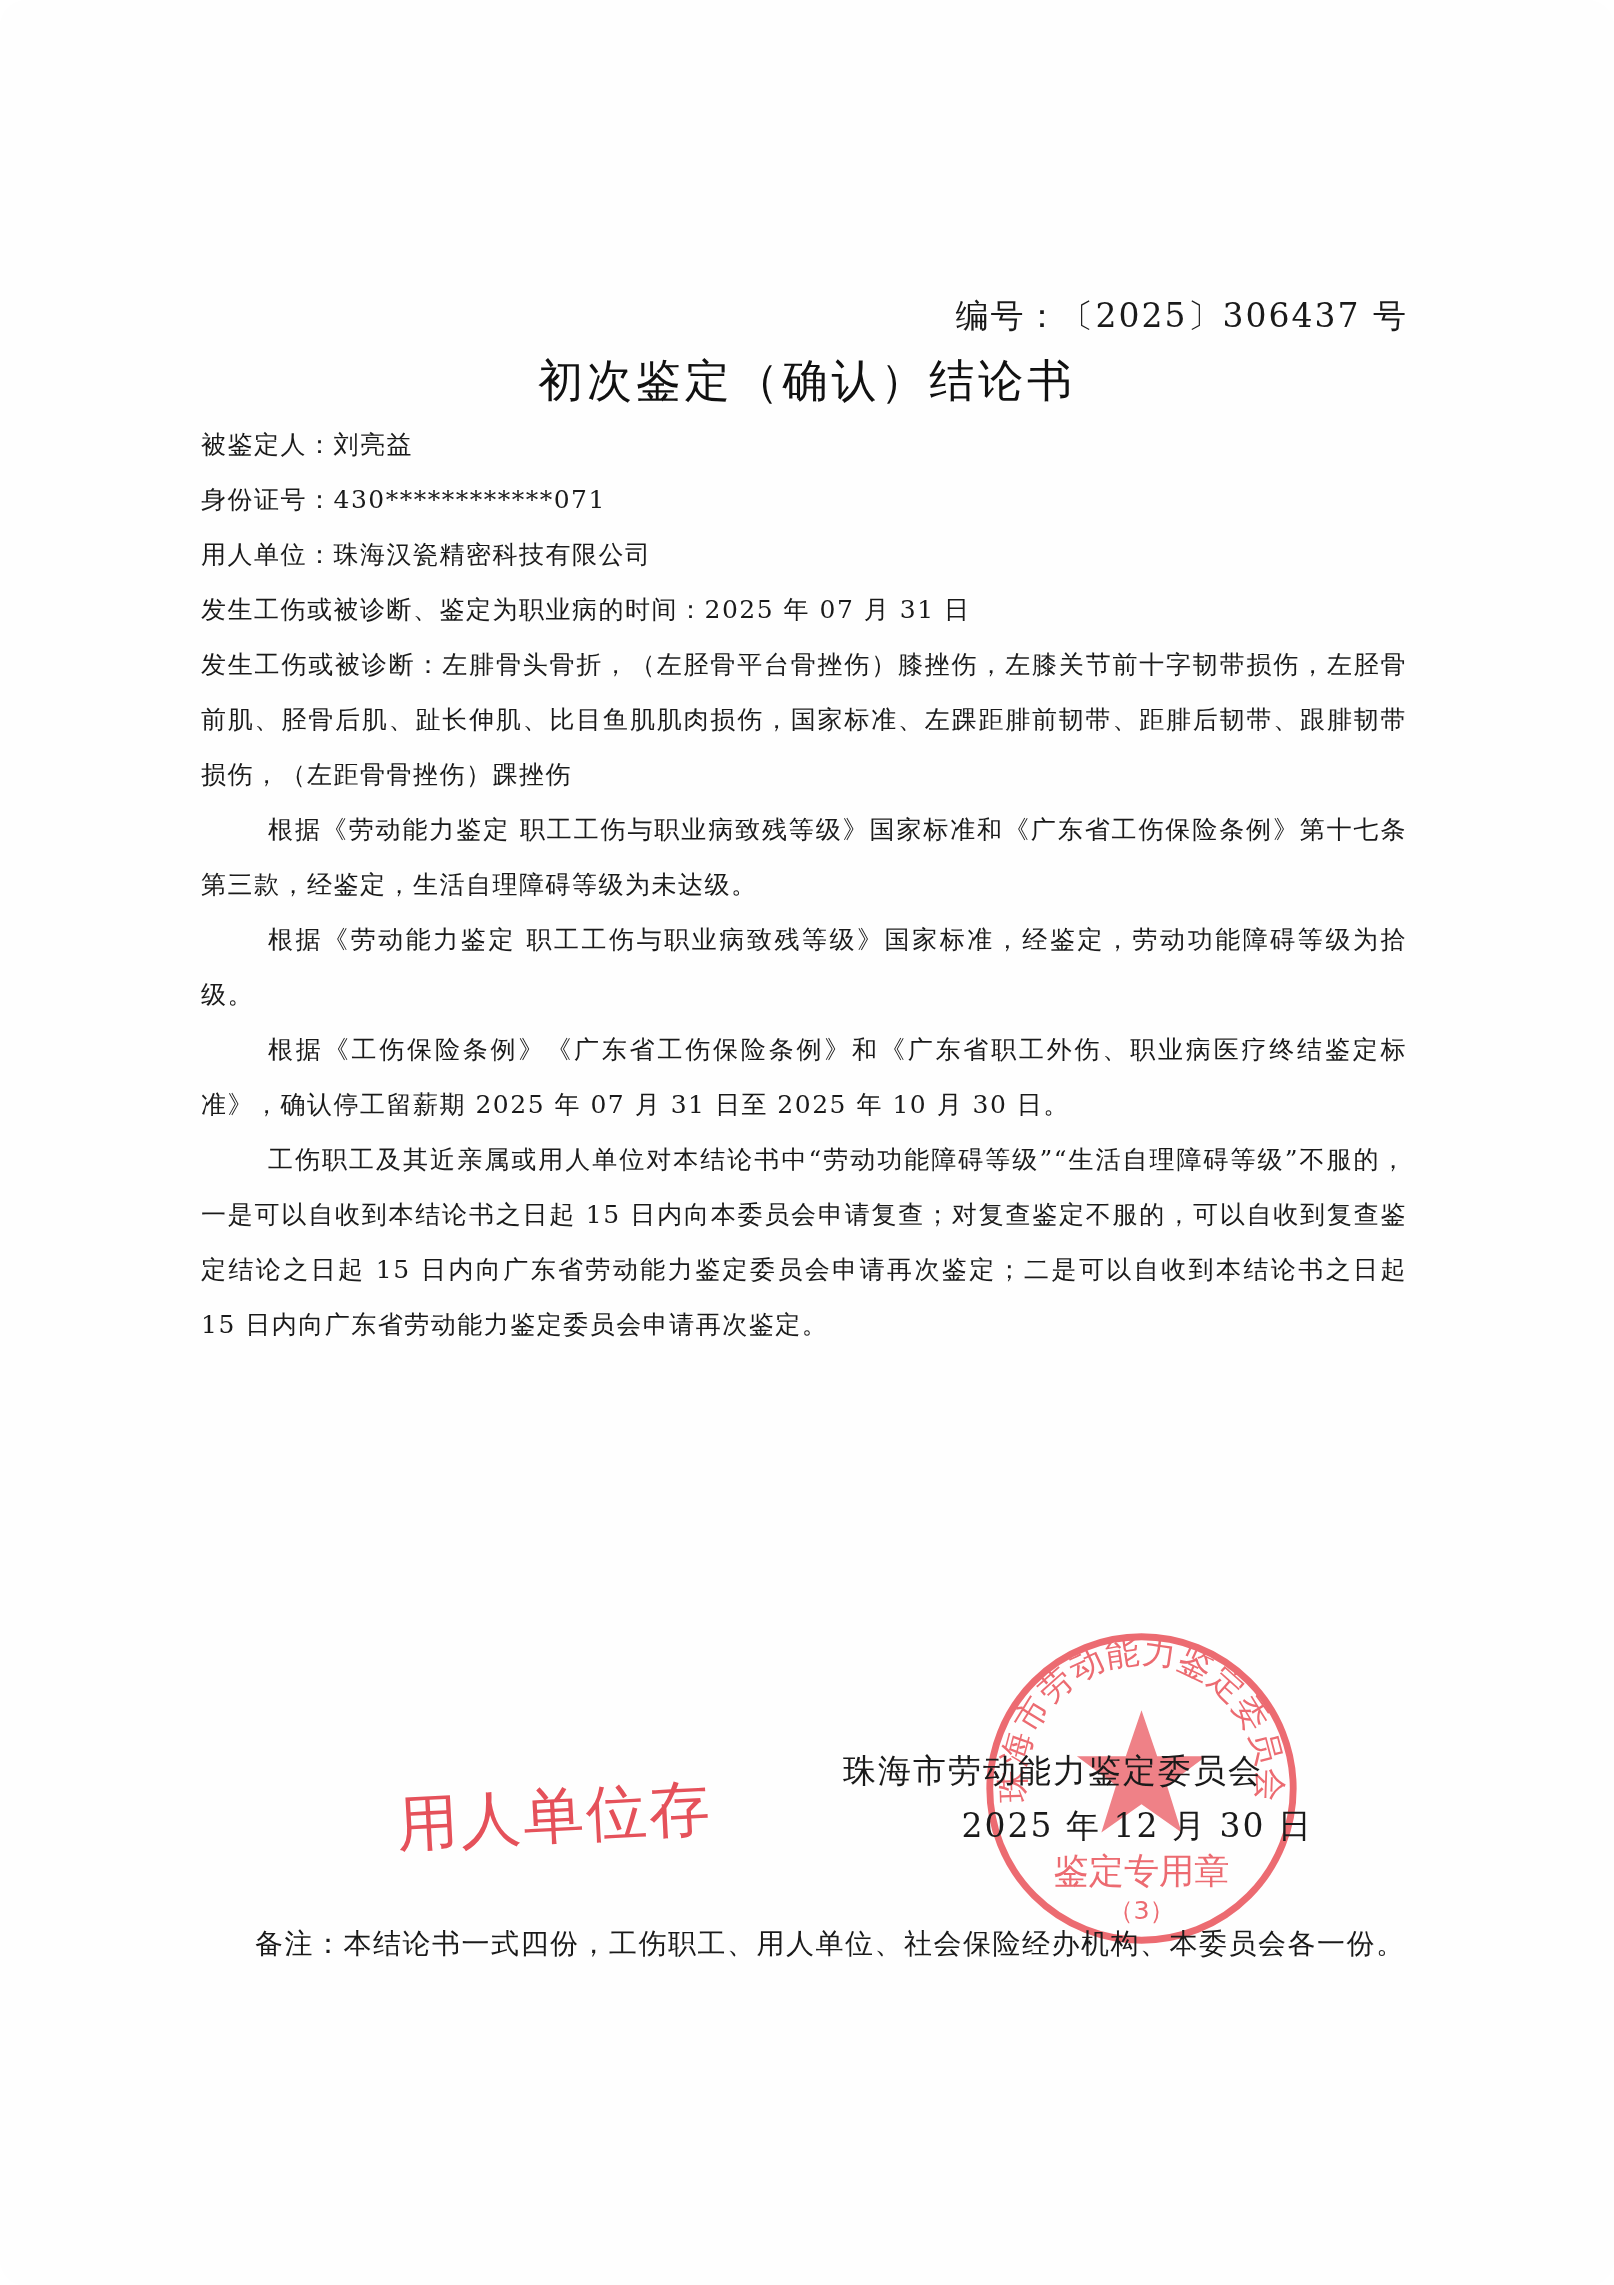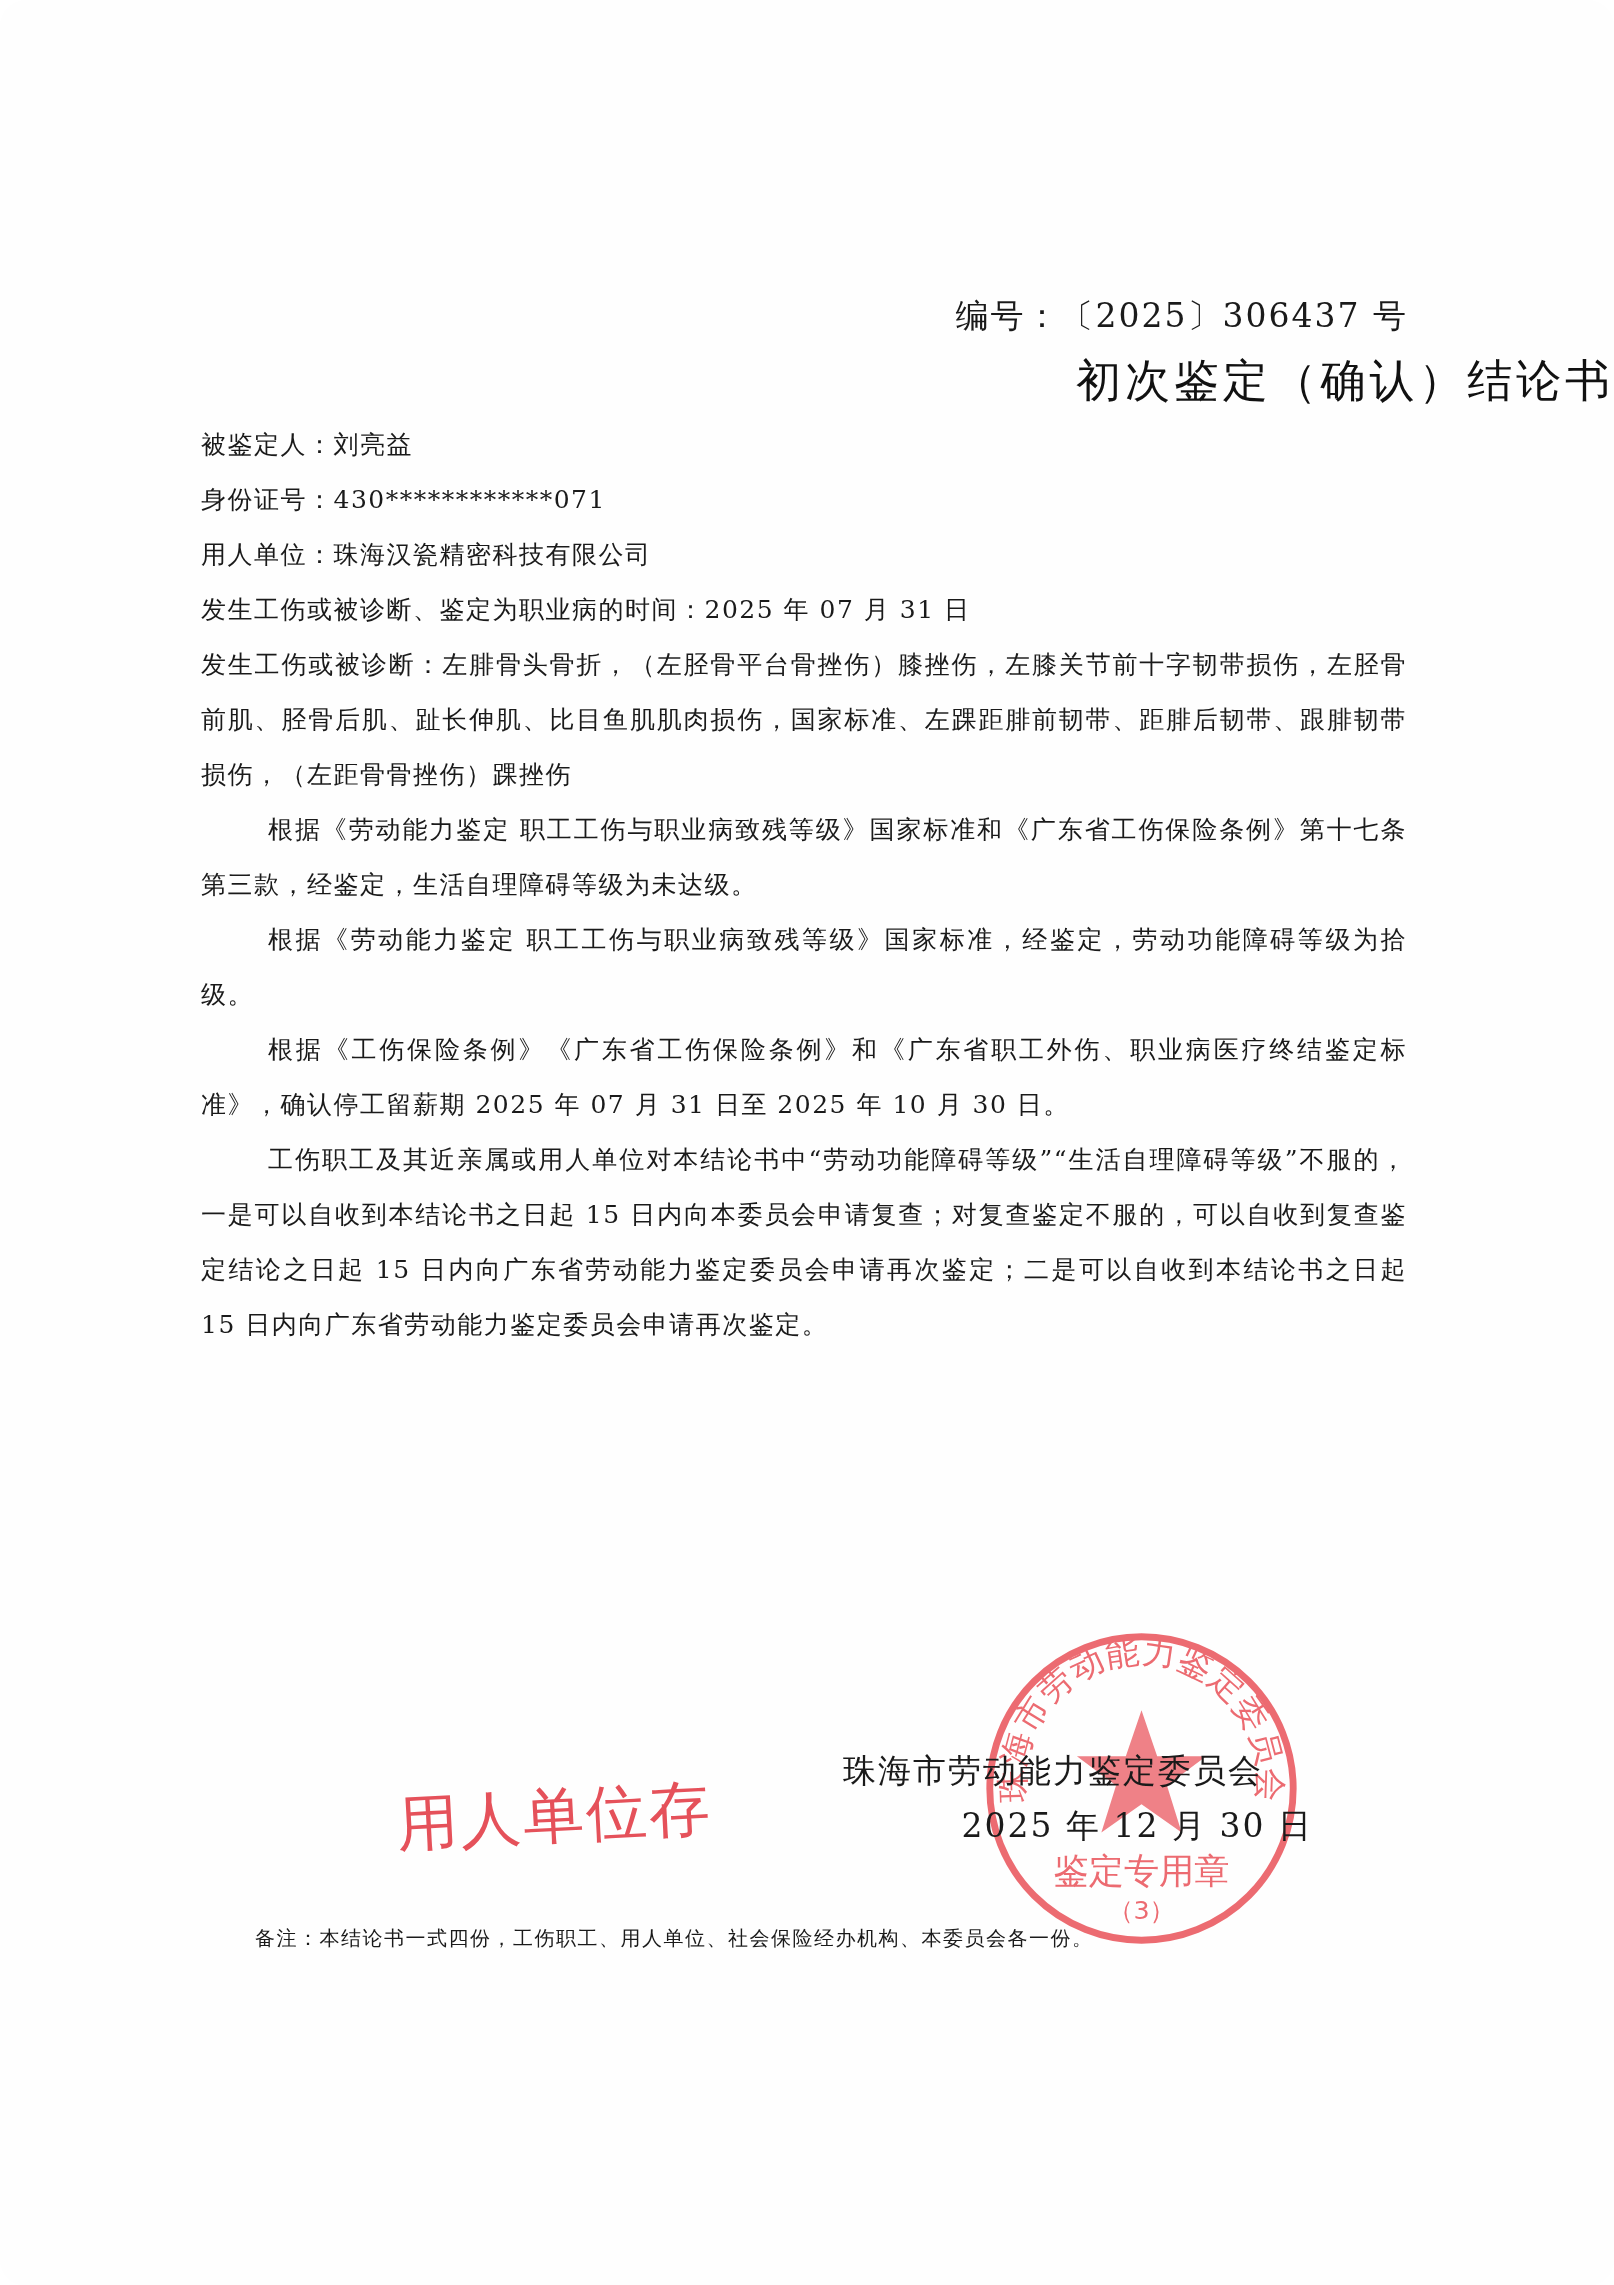--- a/index.html
+++ b/index.html
@@ -29,21 +29,21 @@
       right: 206px;
       font-size: 33px;
       letter-spacing: 2px;
       white-space: nowrap;
     }
     .doc-title {
       position: absolute;
       top: 351px;
       left: 0;
       width: 1614px;
-      text-align: right;
+      text-align: center;
       font-size: 45px;
       font-family: "DejaVu Sans", "Liberation Sans", sans-serif;
       letter-spacing: 3.9px;
       color: #111;
     }
     .body {
       position: absolute;
       left: 201px;
       top: 417px;
       width: 1206px;
@@ -73,22 +73,22 @@
       letter-spacing: 2px;
       text-align: left;
     }
     .sig-org { white-space: nowrap; }
     .sig-date { white-space: nowrap; padding-left: 83px; text-align: right; }
     .note {
       position: absolute;
       left: 201px;
       top: 1909px;
       width: 1206px;
-      font-size: 20px;
-      line-height: 59px;
+      font-size: 28px;
+      line-height: 70px;
       letter-spacing: 1.5px;
       text-indent: 54px;
     }
     .stamp-employer {
       position: absolute;
       left: 397px;
       top: 1776px;
       font-size: 61px;
       color: #e23a44;
       font-family: "DejaVu Serif", serif;

